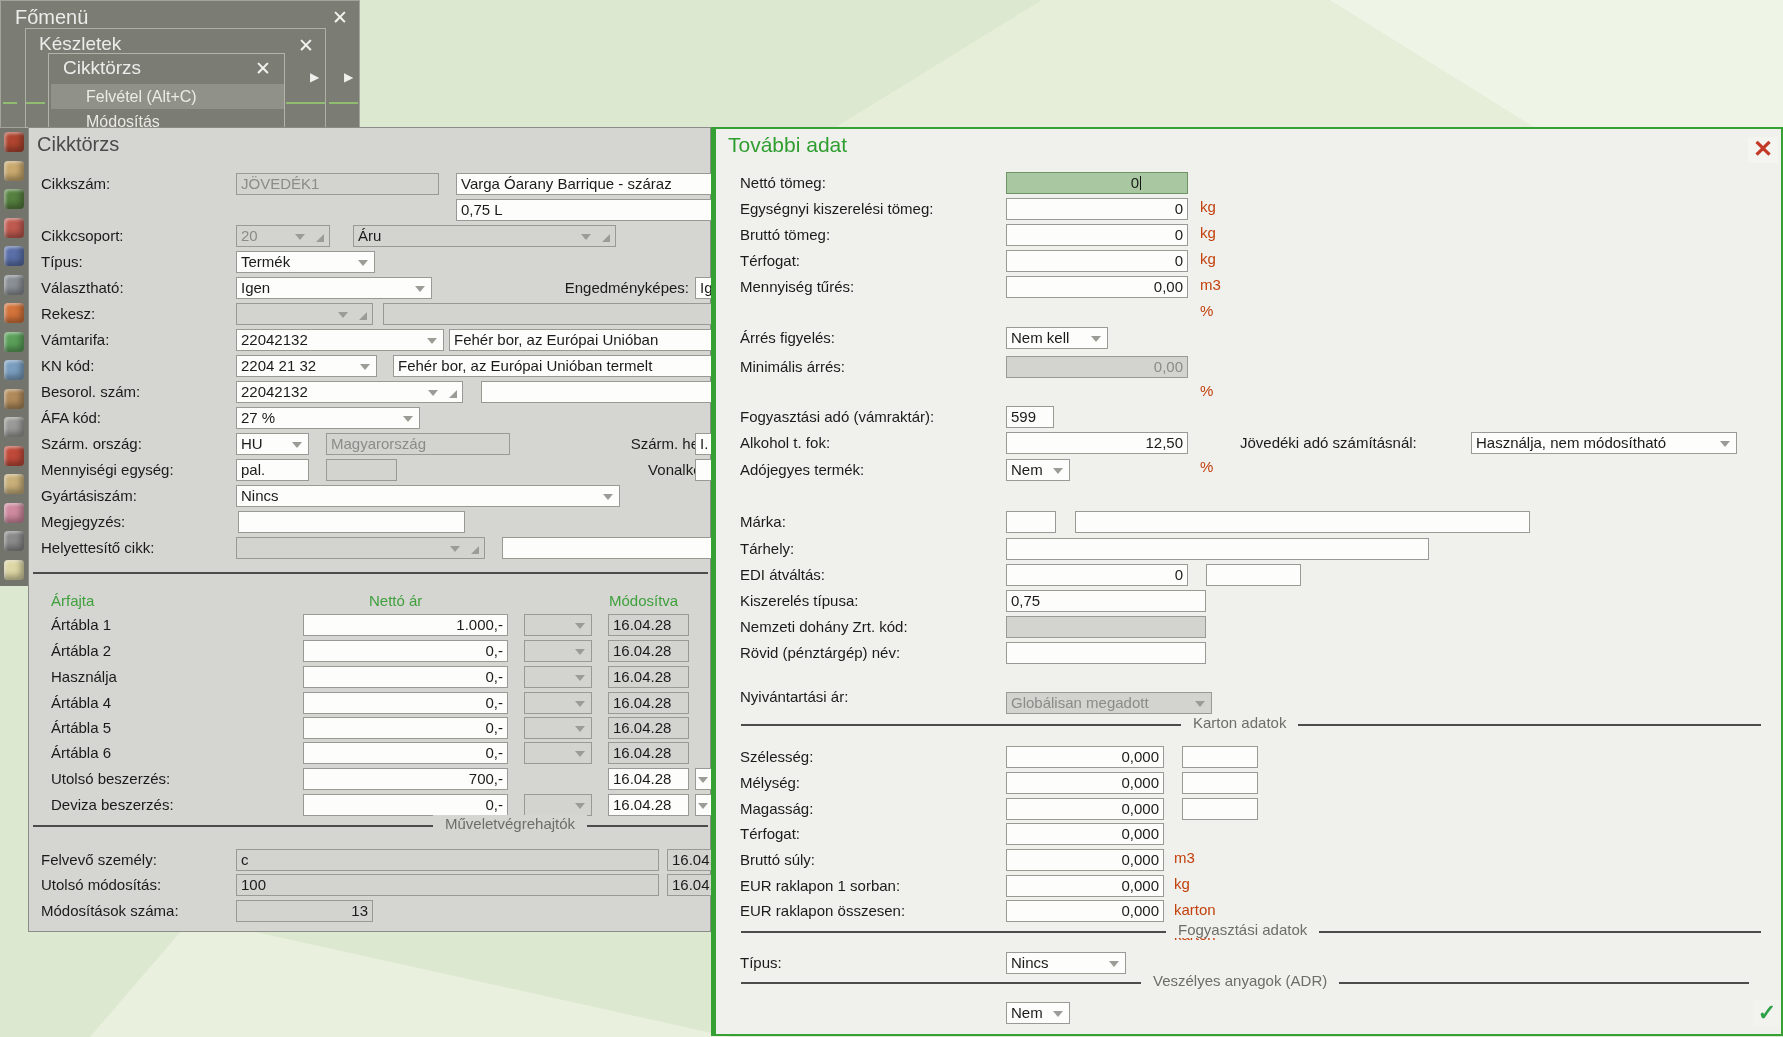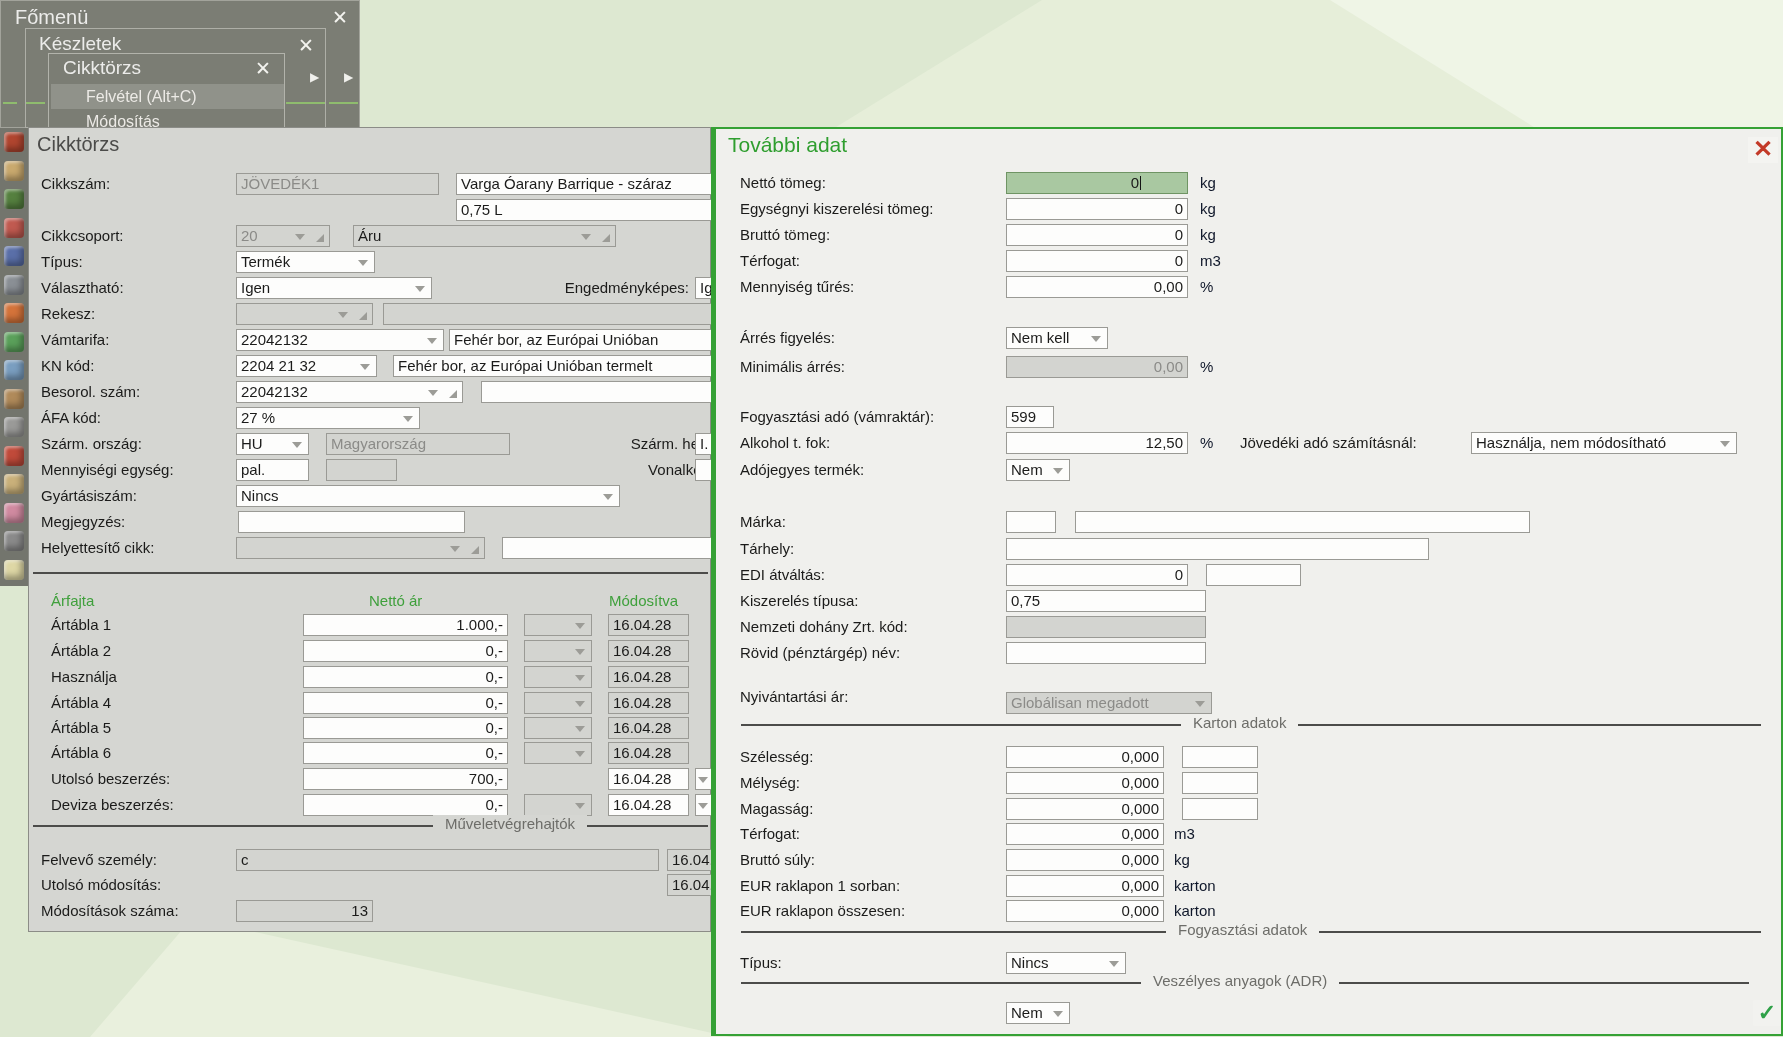--- a/index.html
+++ b/index.html
@@ -35,21 +35,21 @@
   .fld.ro { background:#d3d4d0; }
   .fld.gt { color:#8b8b88; }
   .fld.r { text-align:right; }
   .fld.focus { background:#a9c8a1; border-color:#6f9464; padding-right:46px; }
   .caret { display:inline-block; width:1px; height:14px; background:#151515; vertical-align:-2px; margin-left:1px; }
 
   .arr { position:absolute; right:6px; top:8px; width:0; height:0; border-left:5px solid transparent; border-right:5px solid transparent; border-top:6px solid #9c9c97; }
   .arr.in2 { right:24px; }
   .cnr { position:absolute; right:5px; bottom:4px; width:0; height:0; border-left:8px solid transparent; border-bottom:8px solid #9c9c97; }
 
-  .unit { position:absolute; font-size:15px; line-height:22px; color:#0f172a; white-space:nowrap; }
+  .unit { position:absolute; font-size:15px; line-height:22px; color:#c2410c; white-space:nowrap;margin-top:24px; }
 
   .divline { position:absolute; height:2px; background:#4c4c4a; }
   .seclabel { position:absolute; top:-10px; font-size:15px; color:#6d6d69; white-space:nowrap; padding:0 12px; }
 
   .redx { position:absolute; color:#c33a28; font-size:24px; font-weight:bold; line-height:24px; width:30px; height:26px; text-align:center; background:#f4f4f1; }
   .chk { position:absolute; width:28px; height:26px; background:#f2f2ef; color:#2fa148; font-size:22px; font-weight:bold; text-align:center; line-height:26px; border-radius:2px; }
 </style>
 </head>
 <body>
 
@@ -271,20 +271,21 @@
 
   <div class="divline" style="left:4px;top:697px;width:675px;">
     <span class="seclabel" style="left:400px;background:#d5d6d2;">Műveletvégrehajtók</span>
   </div>
 
   <div class="lbl" style="left:12px;top:721px">Felvevő személy:</div>
   <div class="fld ro" style="left:207px;top:721px;width:423px">c</div>
   <div class="fld ro" style="left:638px;top:721px;width:45px">16.04.28</div>
 
   <div class="lbl" style="left:12px;top:746px">Utolsó módosítás:</div>
+  <div class="fld ro" style="left:207px;top:746px;width:423px">100</div>
   <div class="fld ro" style="left:638px;top:746px;width:45px">16.04.28</div>
 
   <div class="lbl" style="left:12px;top:772px">Módosítások száma:</div>
   <div class="fld ro r" style="left:207px;top:772px;width:137px">13</div>
 </div>
 
 <div class="dlg2">
   <div class="dtitle2">További adat</div>
   <div class="redx" style="left:1032px;top:8px;">✕</div>
 

